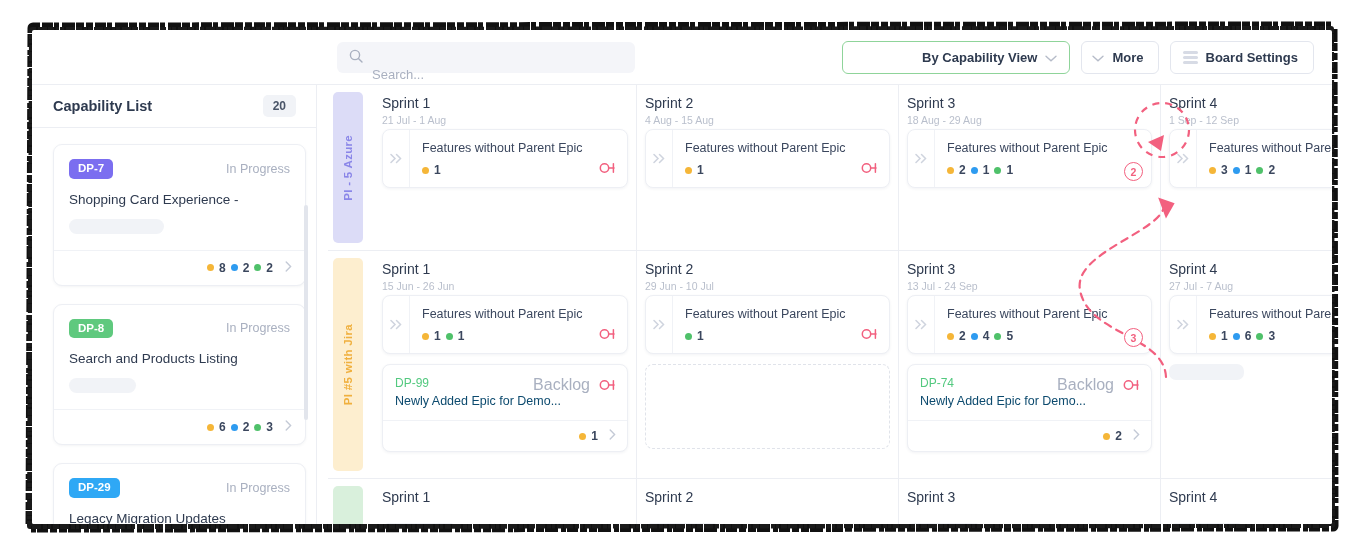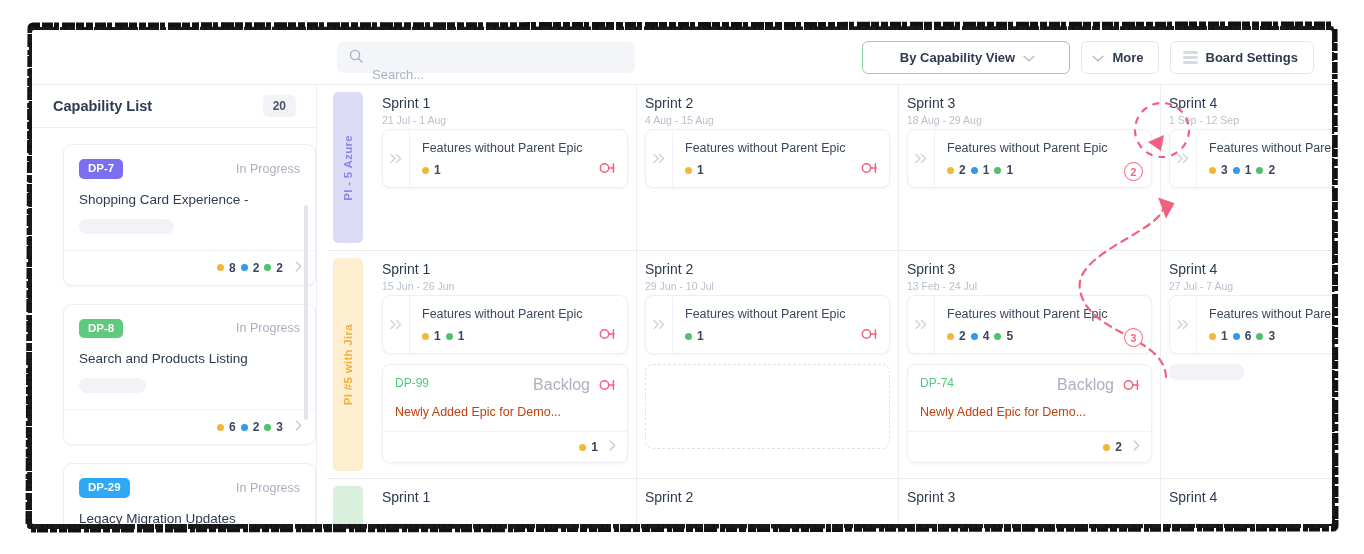--- a/index.html
+++ b/index.html
@@ -59,21 +59,21 @@
     display: flex; align-items: center; gap: 11px;
   }
   .tb-btn {
     height: 33px; border-radius: 6px; background: #fff;
     border: 1px solid #e3e6ee;
     display: flex; align-items: center; gap: 8px;
     padding: 0 13px; font-size: 13px; font-weight: 700; color: #2e3a4f;
     white-space: nowrap; cursor: pointer;
   }
   #view-select {
-    border: 1px solid #8fd49a; width: 208px; justify-content: center;
+    border: 1px solid #8fd49a; width: 228px; justify-content: flex-end;
     padding: 0 12px 0 14px;
   }
   #more-btn { padding: 0 14px 0 10px; justify-content: space-between; }
   #settings-btn { padding: 0 15px 0 12px; }
   .burger { display: flex; flex-direction: column; gap: 2.5px; }
   .burger i { display: block; width: 15px; height: 2.4px; background: #d7dbe5; border-radius: 2px; }
 
   
   #left-panel {
     position: absolute; left: 0; top: 55px; width: 285px; height: 439px;
@@ -83,21 +83,21 @@
     height: 43px; border-bottom: 1px solid #eceef3;
     display: flex; align-items: center; padding: 0 20px 0 21px;
   }
   #cap-title { font-size: 14.5px; font-weight: 700; color: #2e3a4f; }
   #cap-count {
     margin-left: auto; background: #f1f3f7; color: #4a5568;
     font-size: 12px; font-weight: 600; border-radius: 5px;
     padding: 4px 10px; min-width: 33px; text-align: center;
   }
   #cap-list {
-    position: absolute; top: 43px; left: 10px; width: 295px; height: 396px;
+    position: absolute; top: 43px; left: 0; width: 295px; height: 396px;
     padding: 16px 21px 0 21px; overflow: hidden;
   }
   .cap-card {
     background: #fff; border: 1px solid #edeff4; border-radius: 9px;
     box-shadow: 0 1px 3px rgba(40,50,80,.055);
     margin-bottom: 18px;
   }
   .cap-card-body { padding: 14px 15px 16px 15px; }
   .cap-row1 { display: flex; align-items: center; }
   .cap-badge {
@@ -170,21 +170,21 @@
   .flag-icon { position: absolute; right: 11px; top: 30px; }
 
   .dp-card {
     background: #fff; border: 1px solid #edeff4; border-radius: 8px;
     box-shadow: 0 1px 3px rgba(40,50,80,.06); overflow: hidden; position: relative;
   }
   .dp-top { padding: 11px 11px 12px 12px; }
   .dp-row1 { display: flex; align-items: flex-start; }
   .dp-key { font-size: 12px; color: #53c97f; font-weight: 500; }
   .dp-status { margin-left: auto; font-size: 16px; color: #a9b0c0; margin-right: 26px; }
-  .dp-name { margin-top: 11px; font-size: 12.5px; color: #c2410c; white-space: nowrap; overflow: hidden; }
+  .dp-name { font-size: 12.5px; color: #0c4a6e; white-space: nowrap; overflow: hidden; }
   .dp-foot {
     border-top: 1px solid #f0f2f6; height: 31px; display: flex;
     align-items: center; justify-content: flex-end; gap: 8px; padding-right: 11px;
   }
   .dp-flag { position: absolute; right: 11px; top: 12px; }
 
   .empty-slot {
     border: 1.5px dashed #e0e3ea; border-radius: 8px; height: 85px; background: #fff;
   }
   .skel-block { height: 16px; border-radius: 7px; background: #f1f3f7; width: 75px; }
@@ -537,21 +537,21 @@
                         <line x1="10.2" y1="6" x2="15" y2="6" stroke="#f2607f" stroke-width="1.5" stroke-linecap="round"></line>
                         <line x1="14.4" y1="1.8" x2="14.4" y2="10.2" stroke="#f2607f" stroke-width="1.5" stroke-linecap="round"></line>
                       </svg></span>
                   </div>
                   <div class="empty-slot"></div>
                 </div>
               </div>
               <div class="sprint-col">
                 <div class="sprint-head">
                   <div class="sprint-name">Sprint 3</div>
-                  <div class="sprint-dates">13 Feb - 24 Jul</div>
+                  <div class="sprint-dates">13 Jul - 24 Sep</div>
                 </div>
                 <div class="col-body">
                   <div class="epic-card">
                     <div class="epic-handle">
                       <svg width="13" height="11" viewBox="0 0 13 11">
                         <path d="M1,1.5 L5,5.5 L1,9.5" fill="none" stroke="#cfd4de" stroke-width="1.5" stroke-linecap="round"></path>
                         <path d="M6.5,1.5 L10.5,5.5 L6.5,9.5" fill="none" stroke="#cfd4de" stroke-width="1.5" stroke-linecap="round"></path>
                       </svg>
                     </div>
                     <div class="epic-main">

